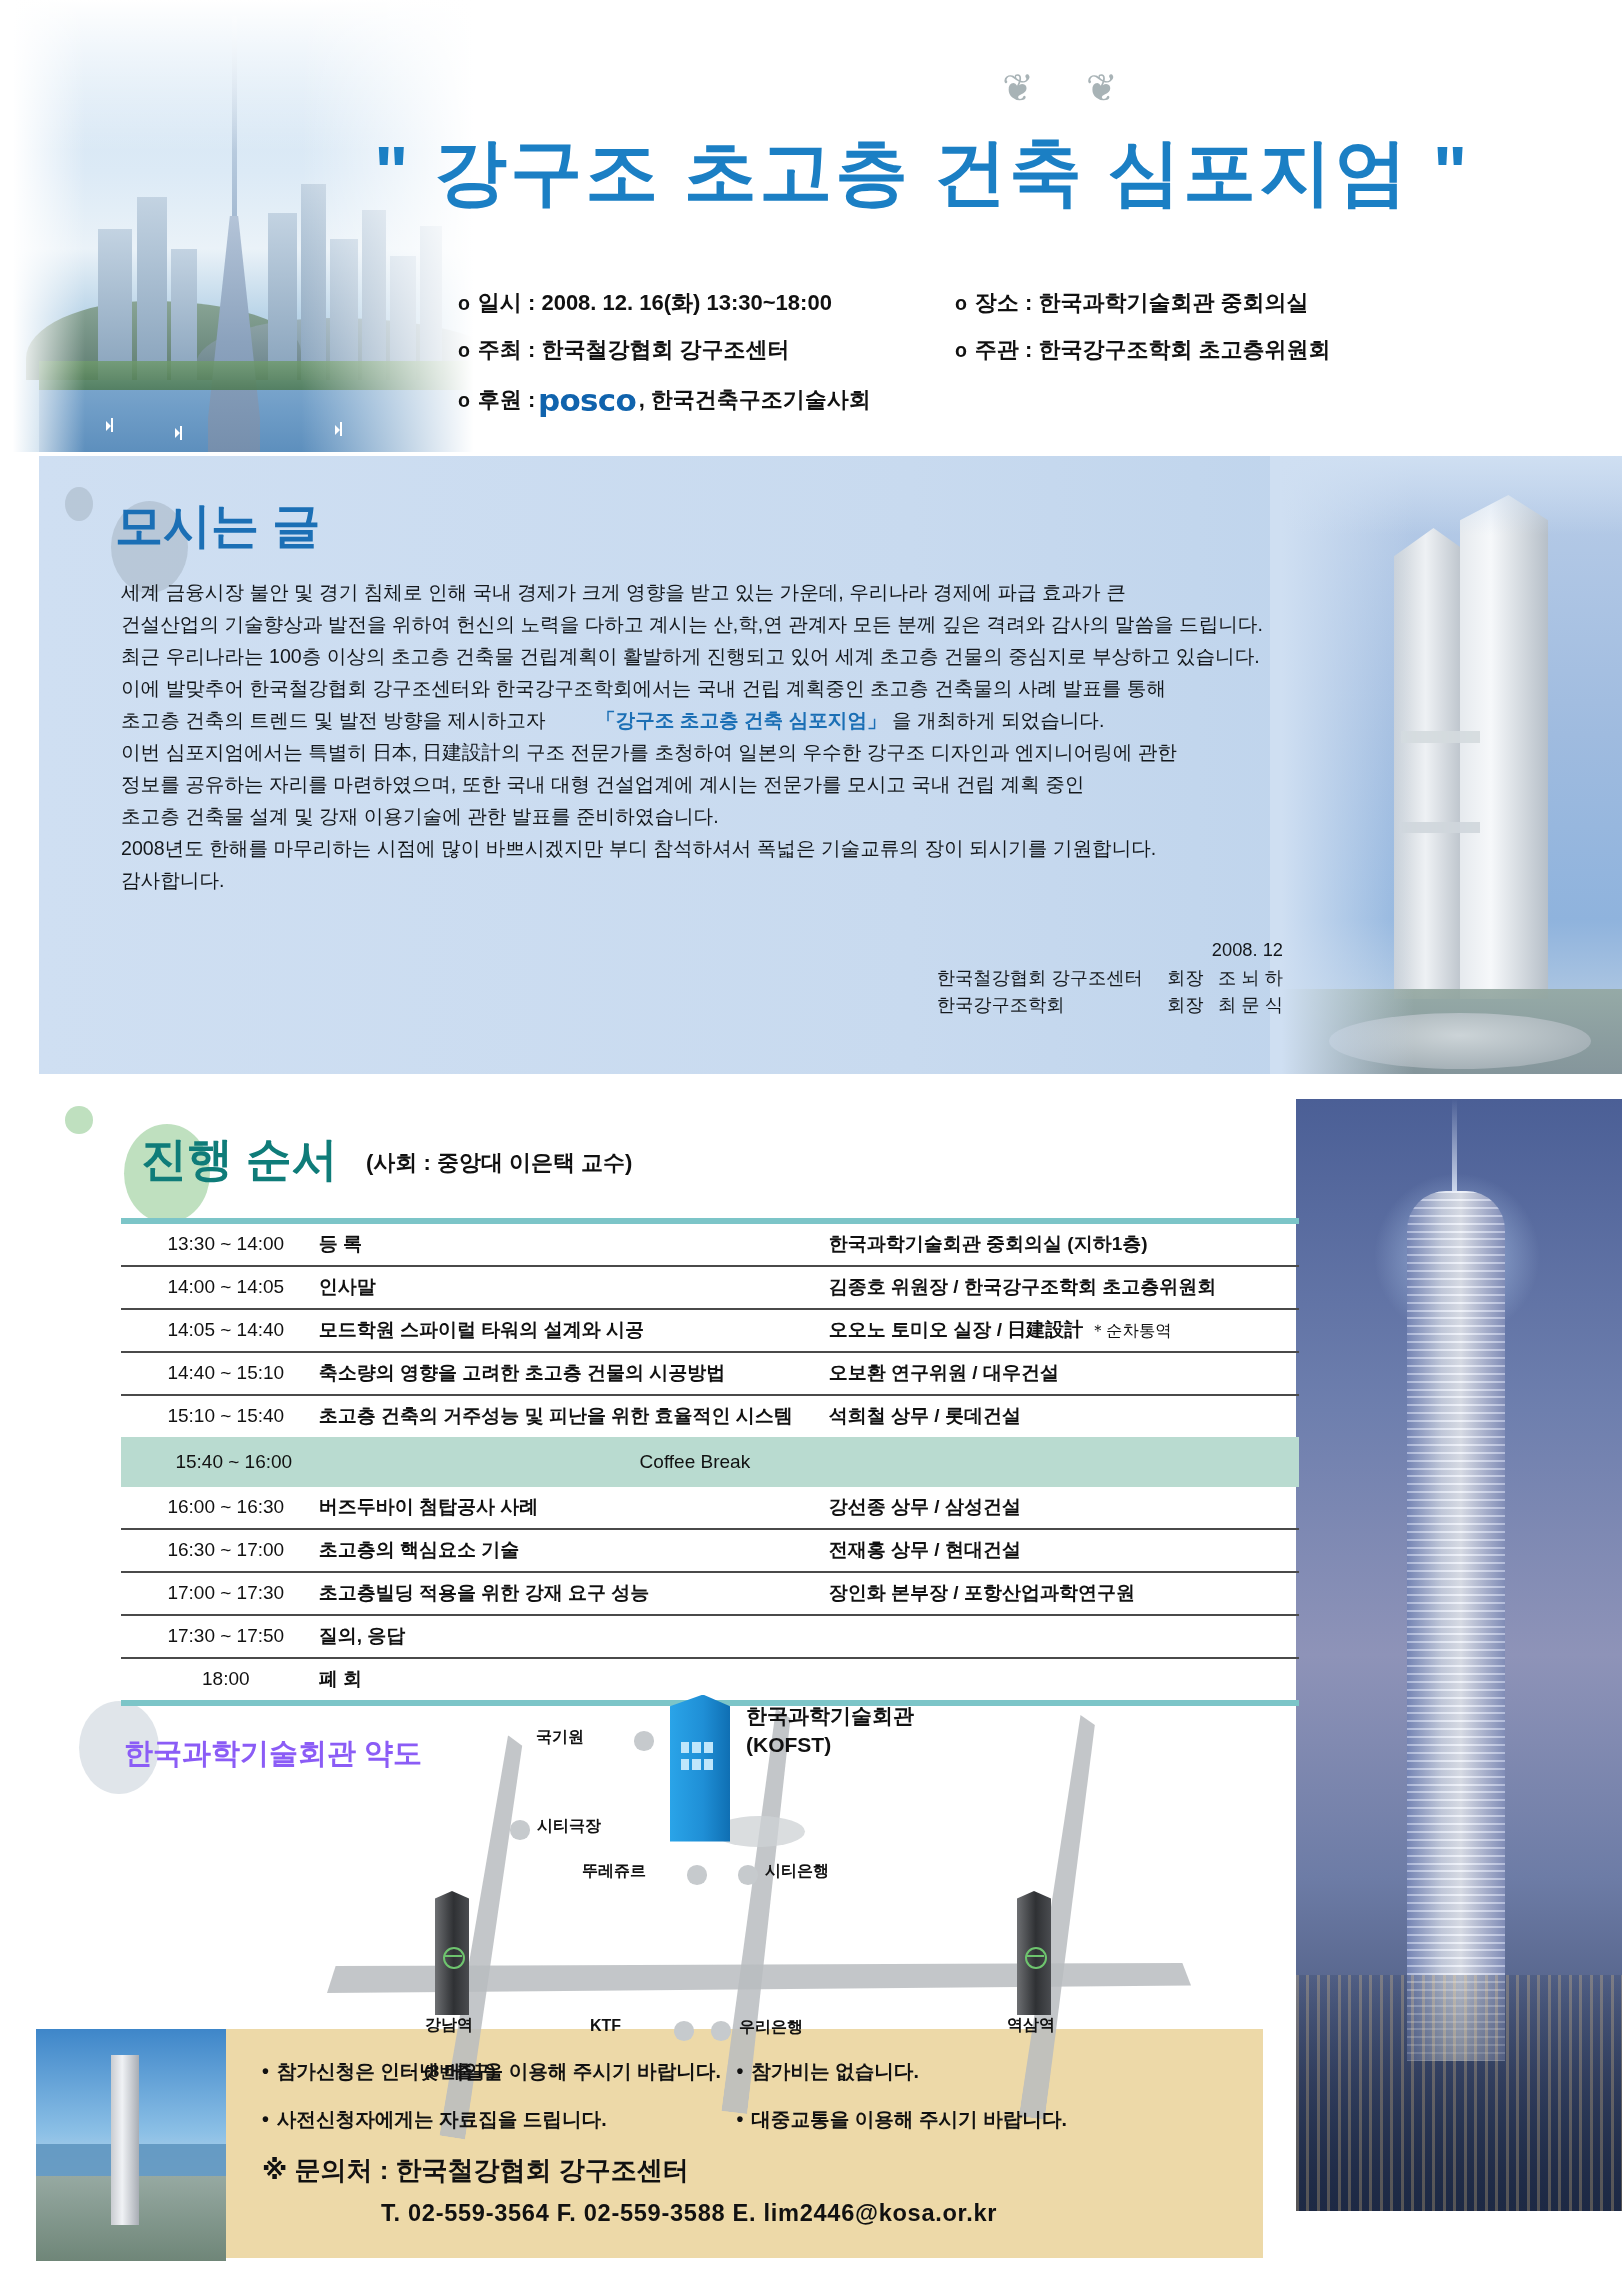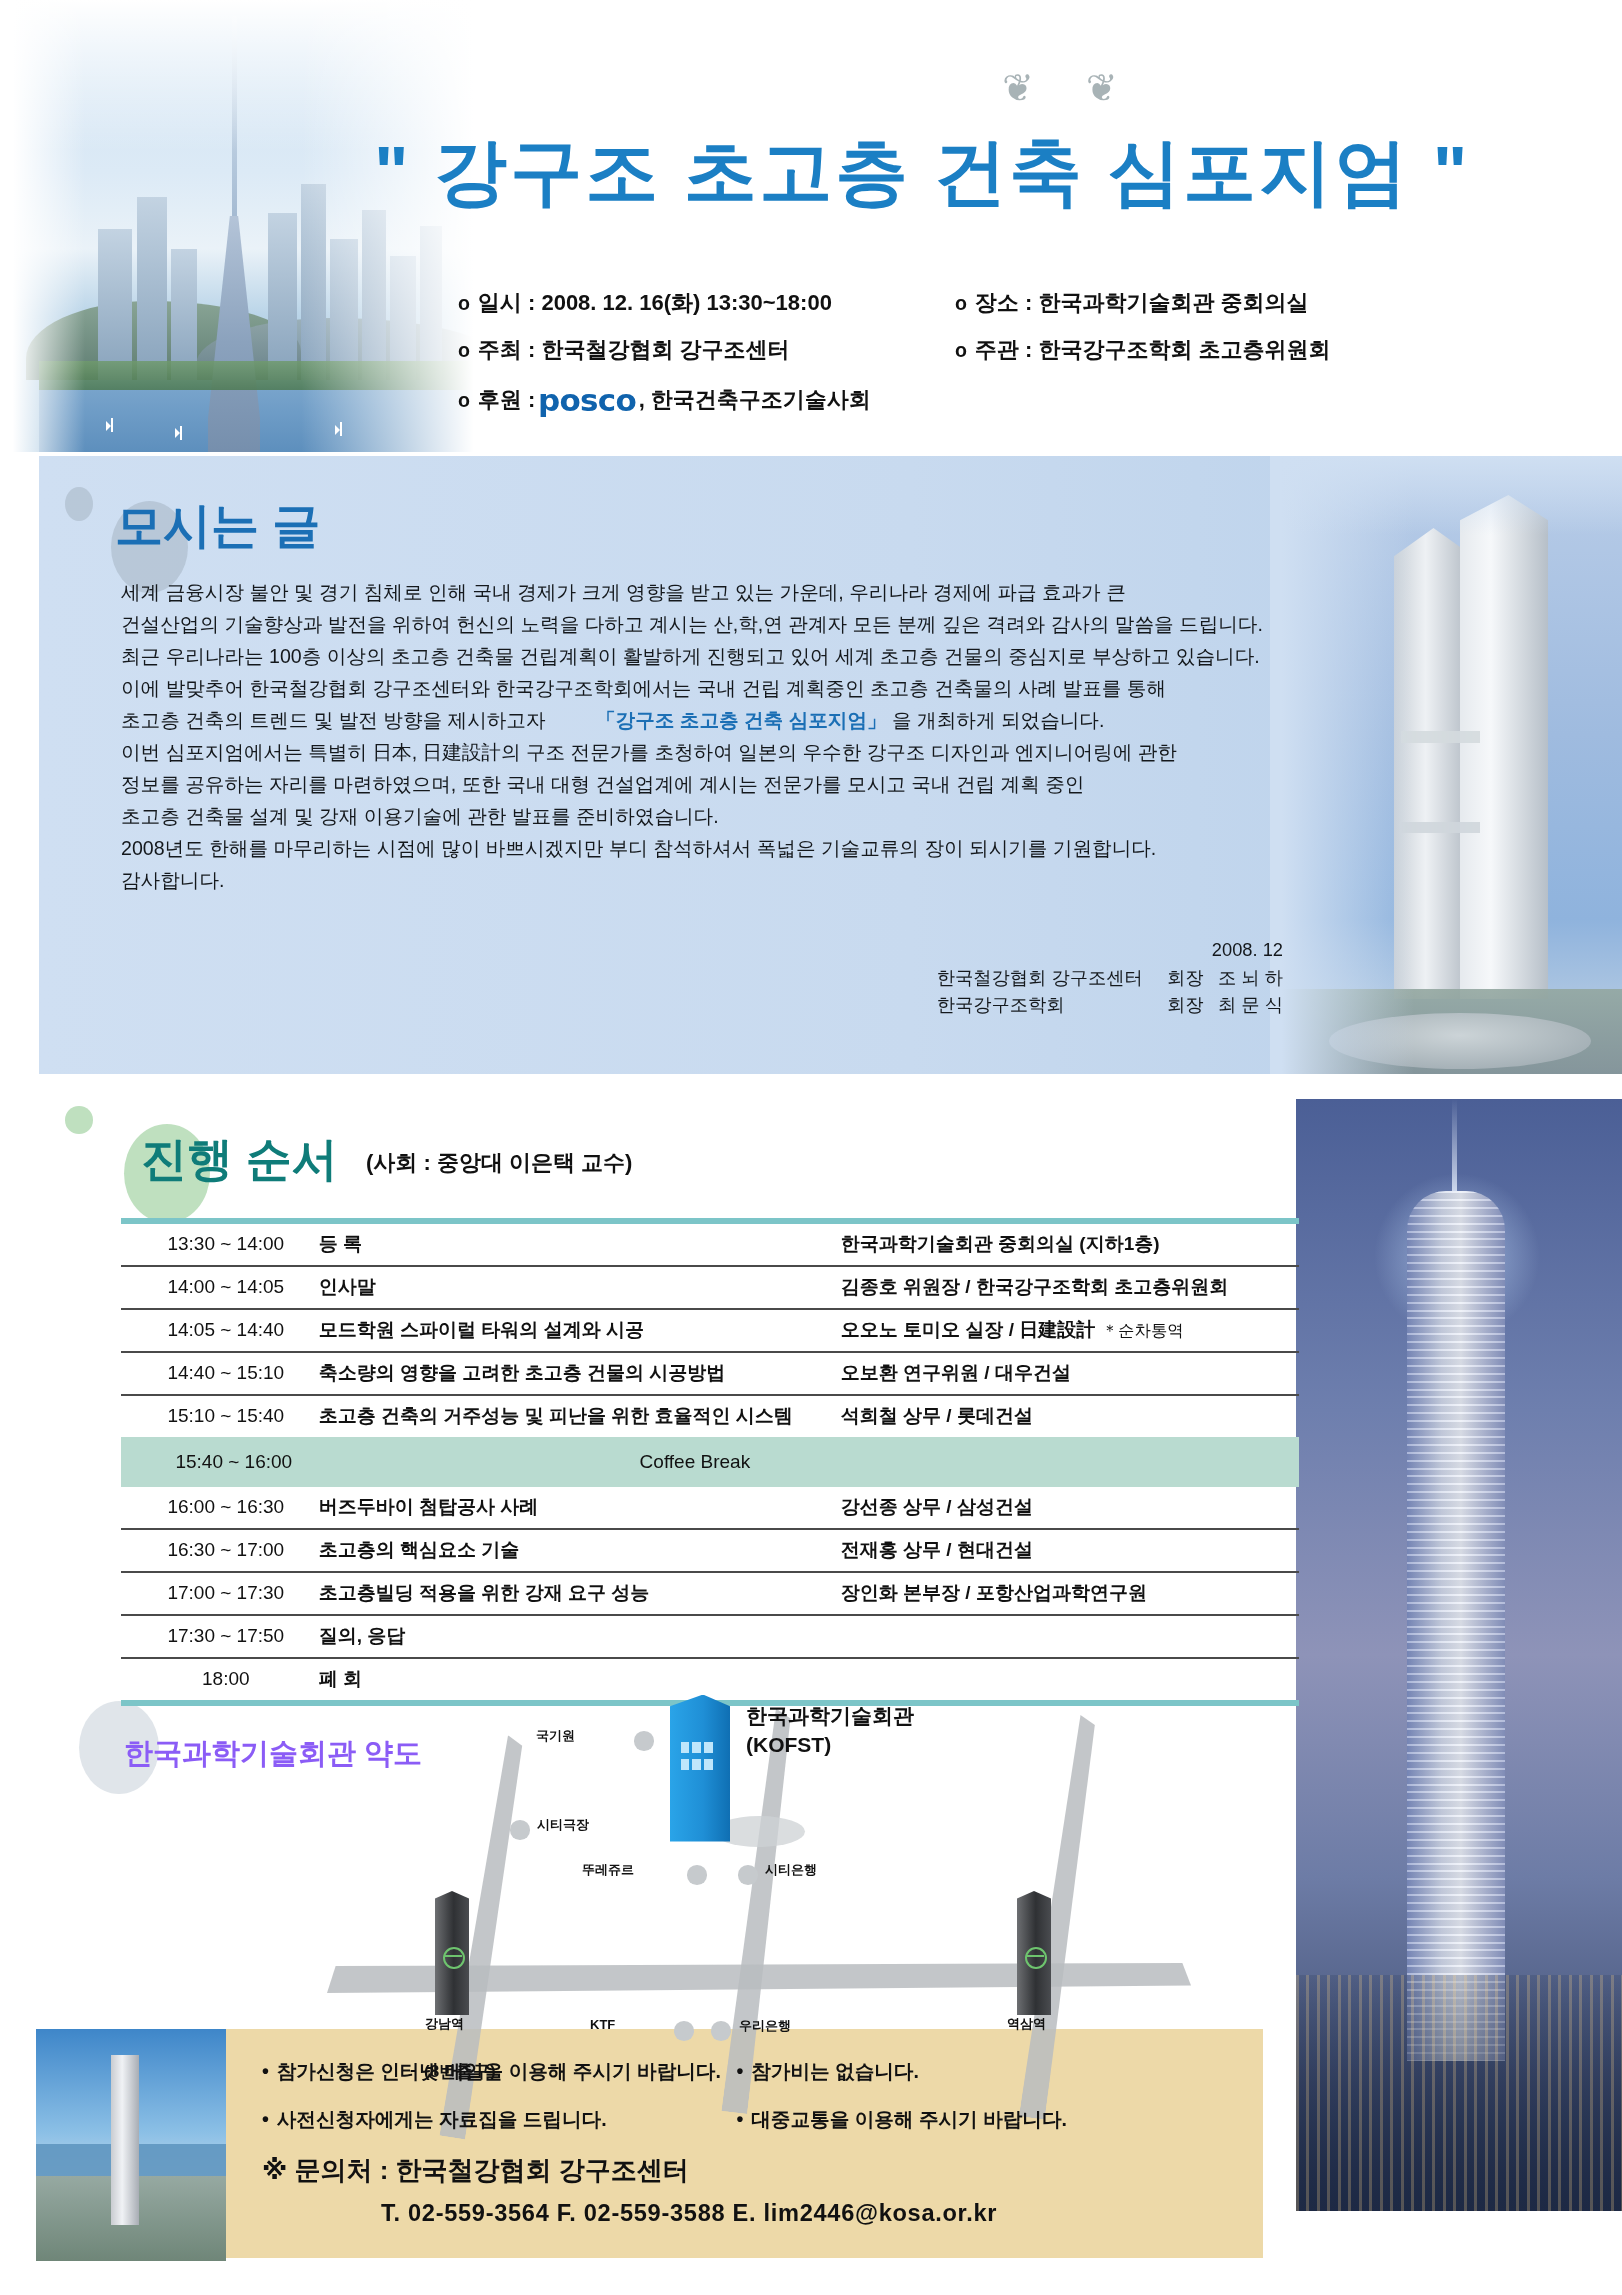--- a/index.html
+++ b/index.html
@@ -94,21 +94,21 @@
   #program-title{left:141px;top:1129px;font-size:46px;font-weight:bold;color:#0f7c79;z-index:3;}
   #program-sub{left:366px;top:1148px;font-size:22px;font-weight:bold;color:#111;z-index:3;}
   .blob-green{position:absolute;background:#a9d6a9;border-radius:50%;opacity:.75;z-index:2;}
 
   #schedule{left:121px;top:1218px;width:1178px;z-index:3;}
   .rule-teal{height:5.9px;background:#7cc5c8;}
   .rule-dark{height:2px;background:#4a4a4a;}
   .srow{display:flex;align-items:center;height:41px;font-size:19px;color:#111;}
   .srow .c-time{width:186px;padding-left:11.8px;font-weight:400;text-align:center;}
   .srow .c-topic{width:510px;font-weight:bold;}
-  .srow .c-person{flex:1;font-weight:bold;margin-left:12px;}
+  .srow .c-person{flex:1;font-weight:bold;}
   .srow.break{background:#b9dbd0;height:50px;padding-left:8px;}
   .srow.break .c-break{flex:1;text-align:center;font-weight:normal;
     font-family:"Liberation Sans",sans-serif;font-size:19px;padding-right:236px;}
   .srow .note{font-weight:normal;font-size:16.4px;margin-left:6.5px;}
 
   
   #map-title{left:124px;top:1734px;font-size:29px;font-weight:bold;color:#8b5cf6;z-index:3;}
   #map-area{left:294px;top:1675px;width:949px;height:458px;z-index:3;}
   .road{position:absolute;background:#b8bcbf;opacity:.85;}
   .road-h{left:33px;top:288px;width:864px;height:30px;
@@ -120,21 +120,21 @@
     clip-path:polygon(20% 0,80% 2%,100% 100%,0 100%);}
   .road-v3{left:753px;top:39px;transform:rotate(8deg);
     clip-path:polygon(20% 0,80% 2%,100% 100%,0 100%);}
   .station{position:absolute;width:34px;height:124px;
     background:linear-gradient(to right,#6d6f72,#2f3134 55%,#4a4c50);
     clip-path:polygon(0 6%,50% 0,100% 6%,100% 100%,0 100%);}
   .station .ring{position:absolute;left:7.9px;top:56px;width:18.3px;height:18.3px;
     border:2.6px solid #6ec46e;border-radius:50%;}
   .station .ring:after{content:"";position:absolute;left:-1.3px;top:5.9px;width:18.3px;height:2.6px;background:#6ec46e;}
   .dot{position:absolute;width:19.6px;height:19.6px;background:#c6cacd;border-radius:50%;}
-  .mlabel{position:absolute;font-size:13px;font-weight:bold;color:#111;white-space:nowrap;}
+  .mlabel{position:absolute;font-size:16px;font-weight:bold;color:#111;white-space:nowrap;}
   .mlabel.sm{font-size:17px;}
   #kofst-bldg{position:absolute;left:376px;top:19.6px;width:60px;height:147px;
     background:linear-gradient(to right,#2aa4e8,#1f8fd6 55%,#0f6fb3);
     clip-path:polygon(0 8%,55% 0,100% 8%,100% 100%,0 100%);}
   #kofst-bldg .win{position:absolute;width:8.5px;height:11px;background:#bfe6fb;}
   #kofst-shadow{position:absolute;left:419px;top:141px;width:92px;height:31px;
     background:#cdd1d4;border-radius:50%;opacity:.75;}
   #kofst-label{position:absolute;left:452px;top:26px;font-size:21px;font-weight:bold;
     line-height:29px;color:#111;white-space:nowrap;}
 

